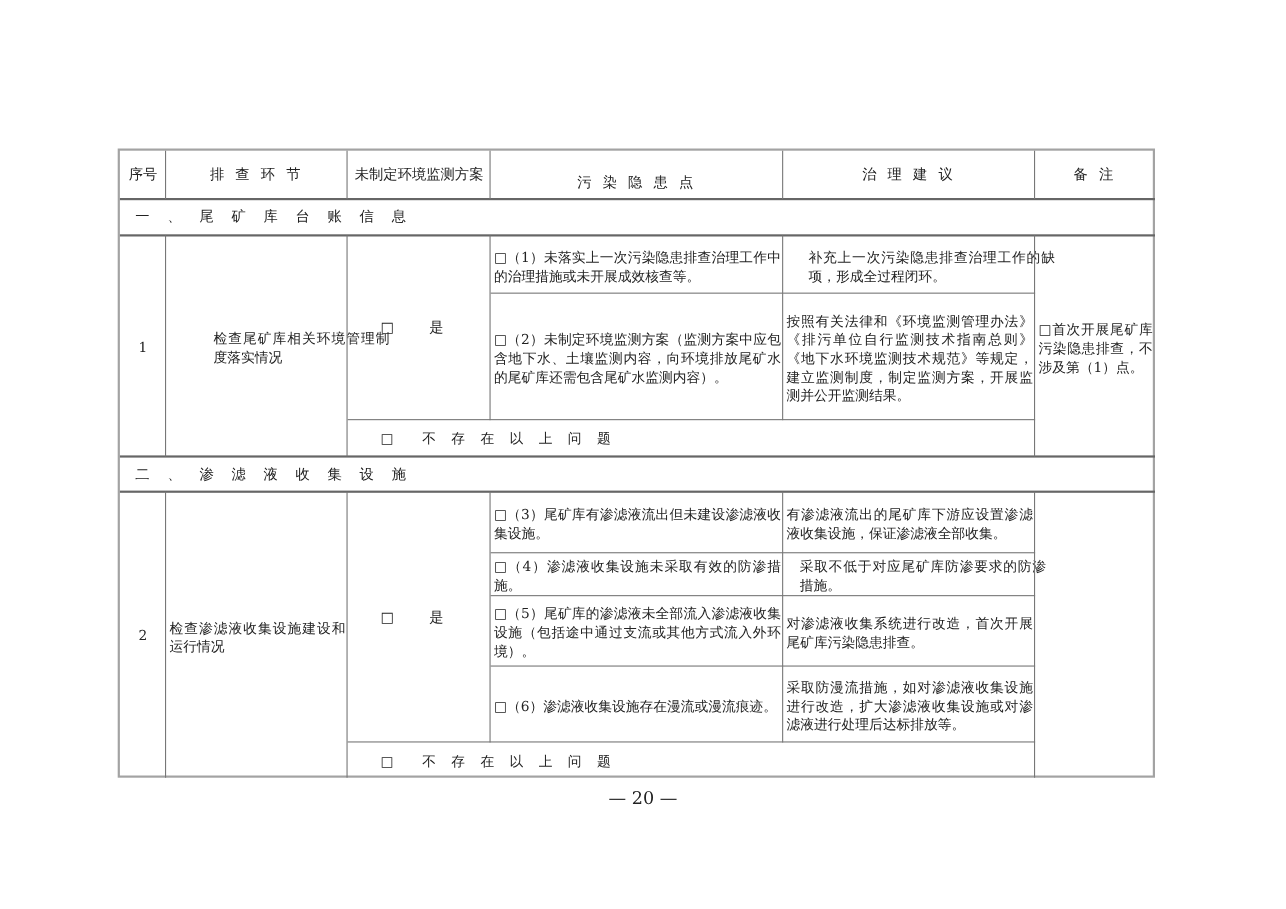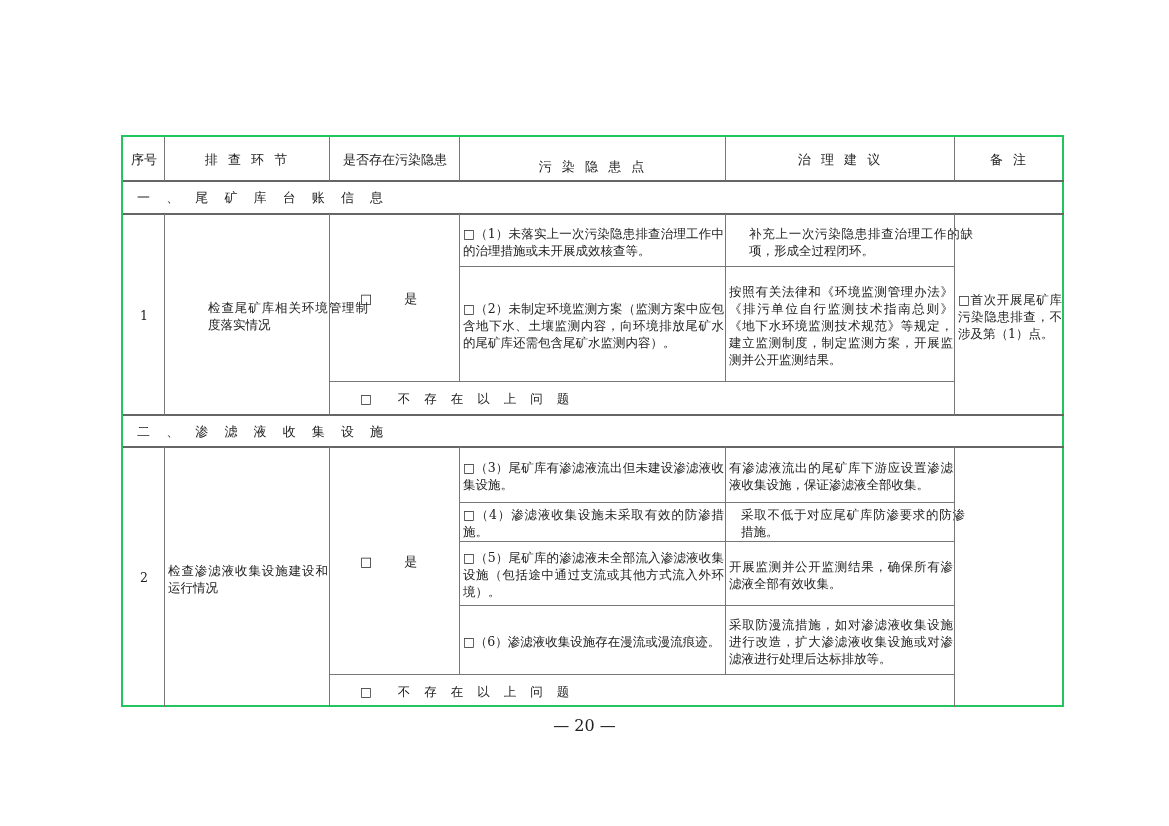--- a/index.html
+++ b/index.html
@@ -1,19 +1,19 @@
 <!DOCTYPE html>
 <html><head>
 <meta charset="utf-8">
 <style>
   html, body { margin:0; padding:0; background:#ffffff; }
   body { width:1169px; height:826px; position:relative; overflow:hidden;
          font-family:"DejaVu Serif","Liberation Serif",serif; color:#222; }
-  .tbl { position:absolute; left:121px; top:135px; width:943px; height:572px;
-         border:2px solid #22c55e; box-sizing:border-box;text-decoration:underline; }
+  .tbl { position:absolute; left:107px; top:135px; width:943px; height:572px;
+         border:2px solid #a3a3a3; box-sizing:border-box;text-decoration:underline; }
   .cell { position:absolute; box-sizing:border-box; font-size:12.5px; line-height:17px;
           overflow:hidden; }
   .hd { font-family:"DejaVu Sans","Liberation Sans",sans-serif; font-size:13px;
         display:flex; align-items:center; justify-content:center; letter-spacing:3px; }
   .hline { position:absolute; height:1px; background:#777; }
   .hline.thick { height:2px; background:#666; }
   .vline { position:absolute; width:1px; background:#777; }
   .sec { font-family:"DejaVu Sans","Liberation Sans",sans-serif; font-size:13px;
          letter-spacing:6px; display:flex; align-items:center; padding-left:14px; }
   .txt { padding:2px 2px 0 3px; text-align:justify; display:flex; align-items:center; }
@@ -25,21 +25,21 @@
   .page-num { position:absolute; top:716px; left:0; width:1169px; text-align:center;
               font-size:16px; font-family:"DejaVu Serif","Liberation Serif",serif; }
 </style>
 </head>
 <body>
 
 <div class="tbl">
 
   <div class="cell hd" style="left:0;top:0;width:42px;height:44px;letter-spacing:0;">序号</div>
   <div class="cell hd" style="left:42px;top:0;width:165px;height:44px;">排 查 环 节</div>
-  <div class="cell hd" style="left:207px;top:0;width:130px;height:44px;letter-spacing:0;">是否存在污染隐患</div>
+  <div class="cell hd" style="left:207px;top:0;width:130px;height:44px;letter-spacing:0;">未制定环境监测方案</div>
   <div class="cell hd" style="left:337px;top:0;width:266px;height:59px;">污 染 隐 患 点</div>
   <div class="cell hd" style="left:603px;top:0;width:229px;height:44px;">治 理 建 议</div>
   <div class="cell hd" style="left:832px;top:0;width:109px;height:44px;">备  注</div>
 
   <div class="hline thick" style="left:0;top:43px;width:941px;"></div>
 
   <div class="cell sec" style="left:0;top:45px;width:941px;height:31px;">一 、 尾 矿 库 台 账 信 息</div>
   <div class="hline thick" style="left:0;top:76px;width:941px;"></div>
 
   <div class="cell center" style="left:0;top:78px;width:42px;height:200px;">1</div>
@@ -69,21 +69,21 @@
   <div class="cell txt" style="left:42px;top:311px;width:165px;height:259px;">检查渗滤液收集设施建设和运行情况</div>
   <div class="cell yes" style="left:207px;top:311px;width:130px;height:226px;">
     <span class="box">□</span>
     <span>是</span>
   </div>
   <div class="cell txt" style="left:337px;top:311px;width:266px;height:54px;">□（3）尾矿库有渗滤液流出但未建设渗滤液收集设施。</div>
   <div class="cell txt" style="left:603px;top:311px;width:229px;height:54px;">有渗滤液流出的尾矿库下游应设置渗滤液收集设施，保证渗滤液全部收集。</div>
   <div class="cell txt" style="left:337px;top:366px;width:266px;height:38px;">□（4）渗滤液收集设施未采取有效的防渗措施。</div>
   <div class="cell txt" style="left:603px;top:366px;width:229px;height:38px;margin-left:12px;">采取不低于对应尾矿库防渗要求的防渗措施。</div>
   <div class="cell txt" style="left:337px;top:405px;width:266px;height:63px;">□（5）尾矿库的渗滤液未全部流入渗滤液收集设施（包括途中通过支流或其他方式流入外环境）。</div>
-  <div class="cell txt" style="left:603px;top:405px;width:229px;height:63px;">开展监测并公开监测结果，确保所有渗滤液全部有效收集。</div>
+  <div class="cell txt" style="left:603px;top:405px;width:229px;height:63px;">对渗滤液收集系统进行改造，首次开展尾矿库污染隐患排查。</div>
   <div class="cell txt" style="left:337px;top:469px;width:266px;height:68px;">□（6）渗滤液收集设施存在漫流或漫流痕迹。</div>
   <div class="cell txt" style="left:603px;top:469px;width:229px;height:68px;">采取防漫流措施，如对渗滤液收集设施进行改造，扩大渗滤液收集设施或对渗滤液进行处理后达标排放等。</div>
   <div class="cell none" style="left:207px;top:538px;width:625px;height:32px;">
     <span class="box">□</span>
     <span>不 存 在 以 上 问 题</span>
   </div>
 
   <div class="hline" style="left:337px;top:365px;width:495px;"></div>
   <div class="hline" style="left:337px;top:404px;width:495px;"></div>
   <div class="hline" style="left:337px;top:468px;width:495px;"></div>

